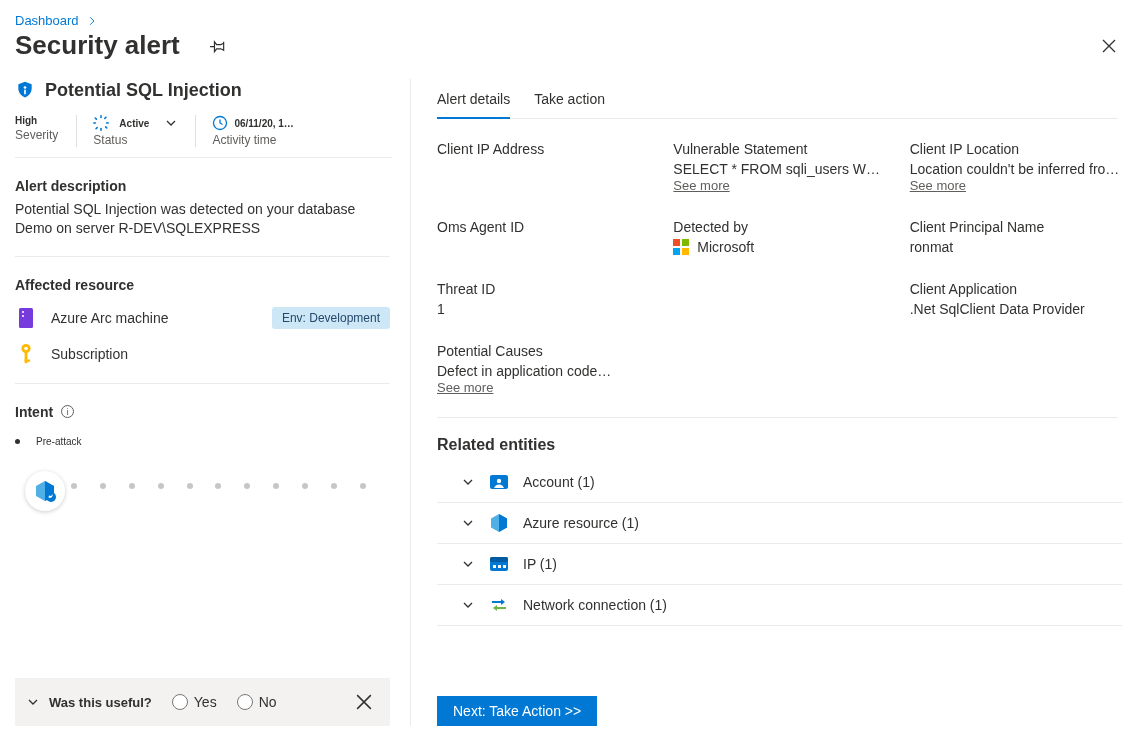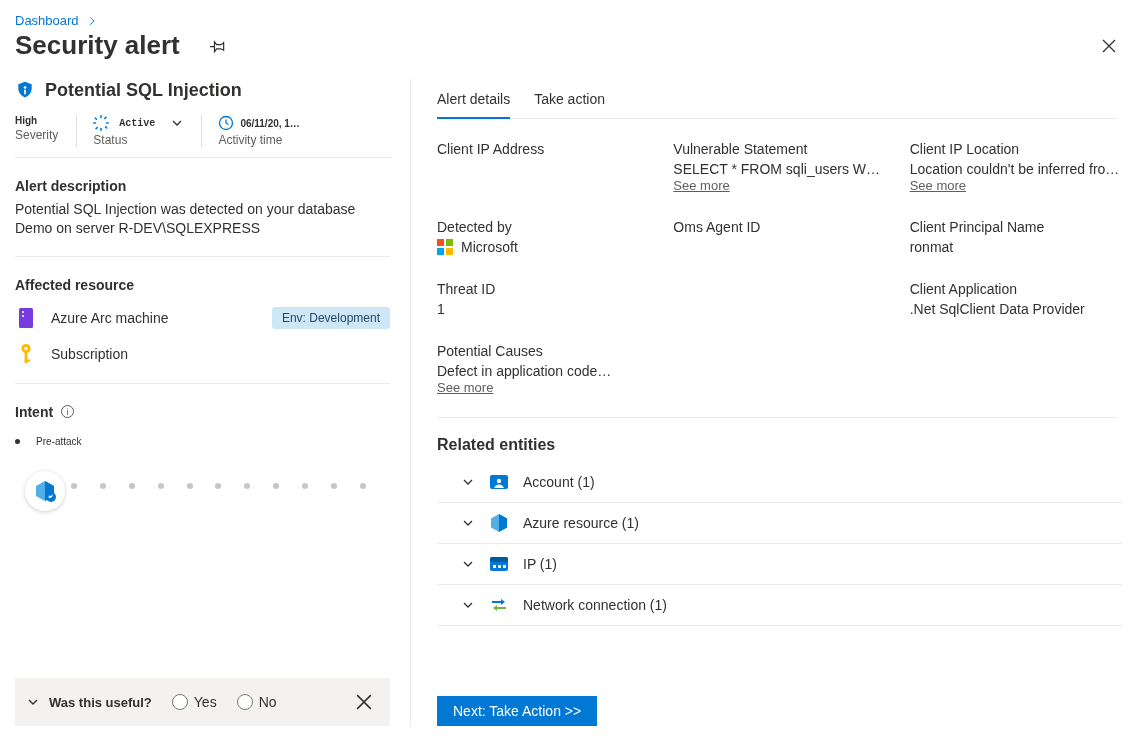--- a/index.html
+++ b/index.html
@@ -49,21 +49,21 @@
   .alert-title-row{display:flex;align-items:center;gap:10px;margin-bottom:14px;}
   .alert-title{font-size:18px;font-weight:600;}
   .shield{width:20px;height:22px;}
 
   
   .status-row{display:flex;border-bottom:1px solid var(--border);padding-bottom:10px;margin-right:10px;}
   .status-cell{padding:0 18px 0 0;}
   .status-cell+.status-cell{border-left:1px solid var(--border2);padding-left:16px;}
   .status-val{font-weight:600;font-size:10px;display:flex;align-items:center;gap:6px;}
   .status-lbl{font-size:12px;color:var(--text-sub);margin-top:2px;}
-  .status-drop{display:flex;align-items:center;gap:10px;font-family:Liberation Mono, monospace;}
+  .status-drop{display:flex;align-items:center;gap:10px;}
   .status-drop svg.chev{width:12px;height:12px;margin-left:6px;}
   .time-cell{flex:1;min-width:0;}
   .time-val{white-space:nowrap;overflow:hidden;text-overflow:ellipsis;}
 
   .spinner{width:16px;height:16px;}
   .clock{width:16px;height:16px;}
 
   
   .block{margin-top:20px;margin-right:12px;}
   .block h4{margin:0 0 6px;font-size:14px;font-weight:600;}
@@ -306,35 +306,35 @@
         <div class="dv">SELECT * FROM sqli_users WHERE…</div>
         <a class="see-more">See more</a>
       </div>
 
       <div class="detail">
         <div class="dl">Client IP Location</div>
         <div class="dv">Location couldn't be inferred from…</div>
         <a class="see-more">See more</a>
       </div>
       <div class="detail">
+          <div class="dl">Oms Agent ID</div>
+          <div class="dv"></div>
+        </div>
+      <div class="detail">
         <div class="dl">Detected by</div>
         <div class="detected-by">
           <svg width="16" height="16" viewBox="0 0 16 16">
               <rect x="0" y="0" width="7" height="7" fill="#f25022"></rect>
               <rect x="9" y="0" width="7" height="7" fill="#7fba00"></rect>
               <rect x="0" y="9" width="7" height="7" fill="#00a4ef"></rect>
               <rect x="9" y="9" width="7" height="7" fill="#ffb900"></rect>
             </svg>
           <span>Microsoft</span>
         </div>
       </div>
-      <div class="detail">
-          <div class="dl">Oms Agent ID</div>
-          <div class="dv"></div>
-        </div>
 
       <div class="detail">
         <div class="dl">Client Principal Name</div>
         <div class="dv">ronmat</div>
       </div>
       <div class="detail">
         <div class="dl">Threat ID</div>
         <div class="dv">1</div>
       </div>
       <div class="detail"></div>

